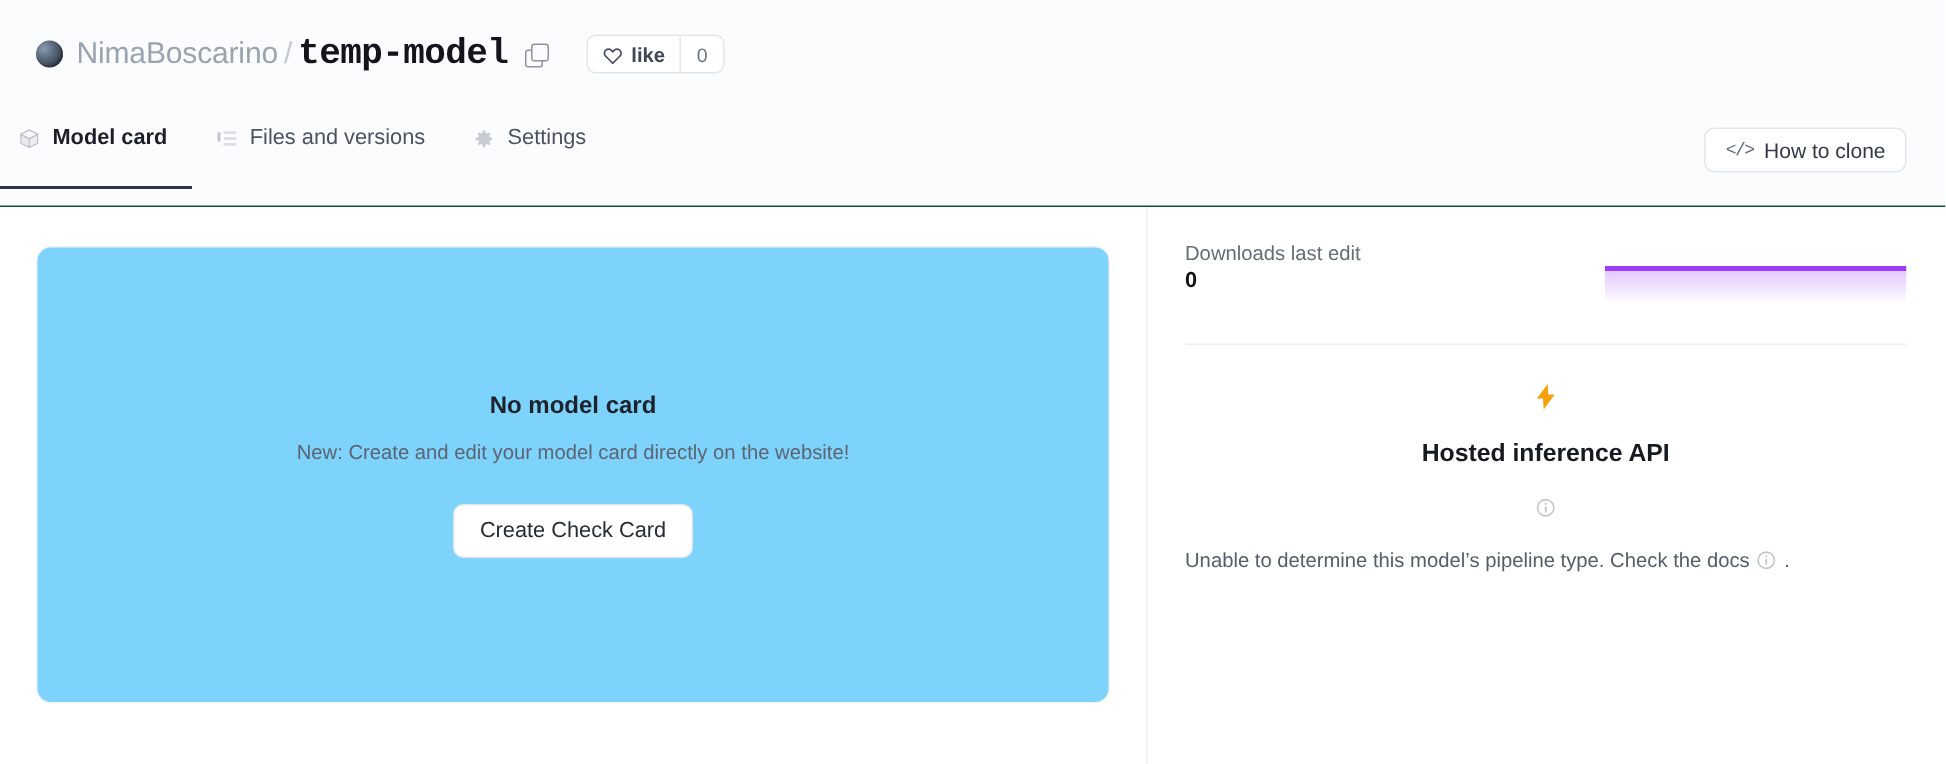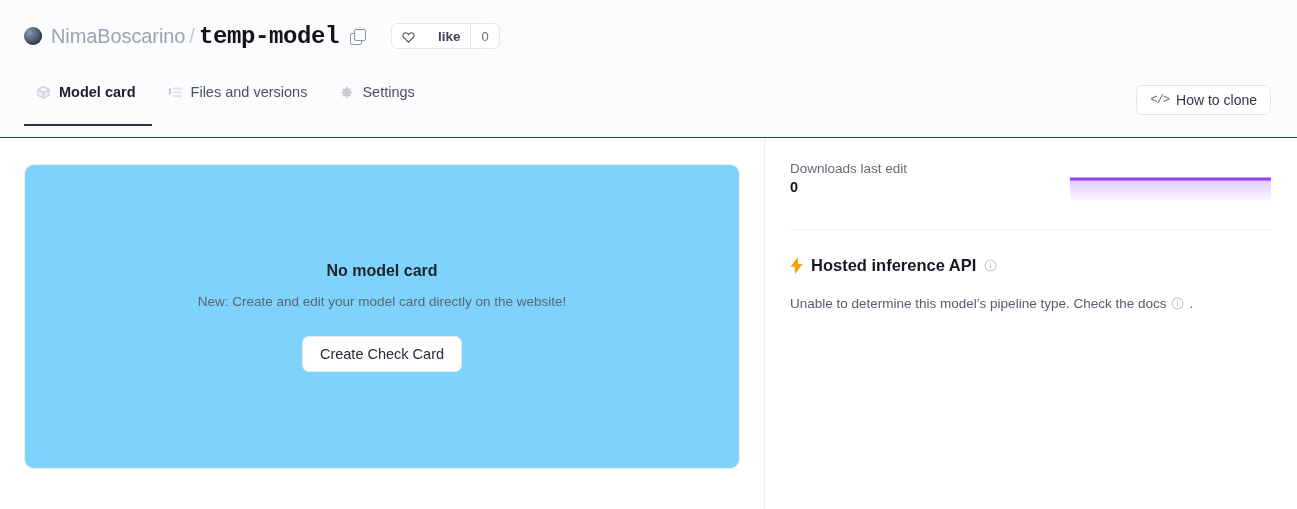--- a/index.html
+++ b/index.html
@@ -73,21 +73,21 @@
     margin-left: 26px;
     height: 26px;
     border: 1px solid #e3e6ea;
     border-radius: 6px;
     background: #ffffff;
     overflow: hidden;
     cursor: pointer;
   }
   .like-btn {
     display: flex; align-items: center;
-    gap: 23px;
+    gap: 6px;
     padding: 0 10px;
   }
   .heart-icon { width: 13px; height: 13px; display: block; }
   .like-label {
     font-size: 13.5px;
     font-weight: 600;
     color: #3f4654;
   }
   .like-count {
     display: flex; align-items: center;
@@ -95,21 +95,20 @@
     border-left: 1px solid #e3e6ea;
     font-size: 13px;
     color: #6b7280;
   }
 
   
   .tabbar {
     display: flex;
     align-items: flex-end;
     height: 54px;
-    padding-left: 24px;
     padding-right: 24px;
     position: relative;
   }
   .tab {
     display: flex;
     align-items: center;
     gap: 8px;
     height: 100%;
     padding: 0 16px 14px 16px;
     cursor: pointer;
@@ -226,22 +225,23 @@
     width: 201px;
     height: 38px;
   }
   .side-divider {
     border-top: 1px solid #eef0f2;
     margin-top: 13px;
   }
   .api-head {
     display: flex;
     align-items: center;
-    gap: 8px;
+    gap: 20px;
     margin-top: 26px;
+    flex-direction: column;
   }
   .bolt { width: 13px; height: 17px; display: block; }
   .api-title {
     font-size: 16.5px;
     font-weight: 700;
     color: #161a22;
   }
   .info-icon { width: 13px; height: 13px; display: block; opacity: .55; }
   .api-text {
     margin-top: 21px;

